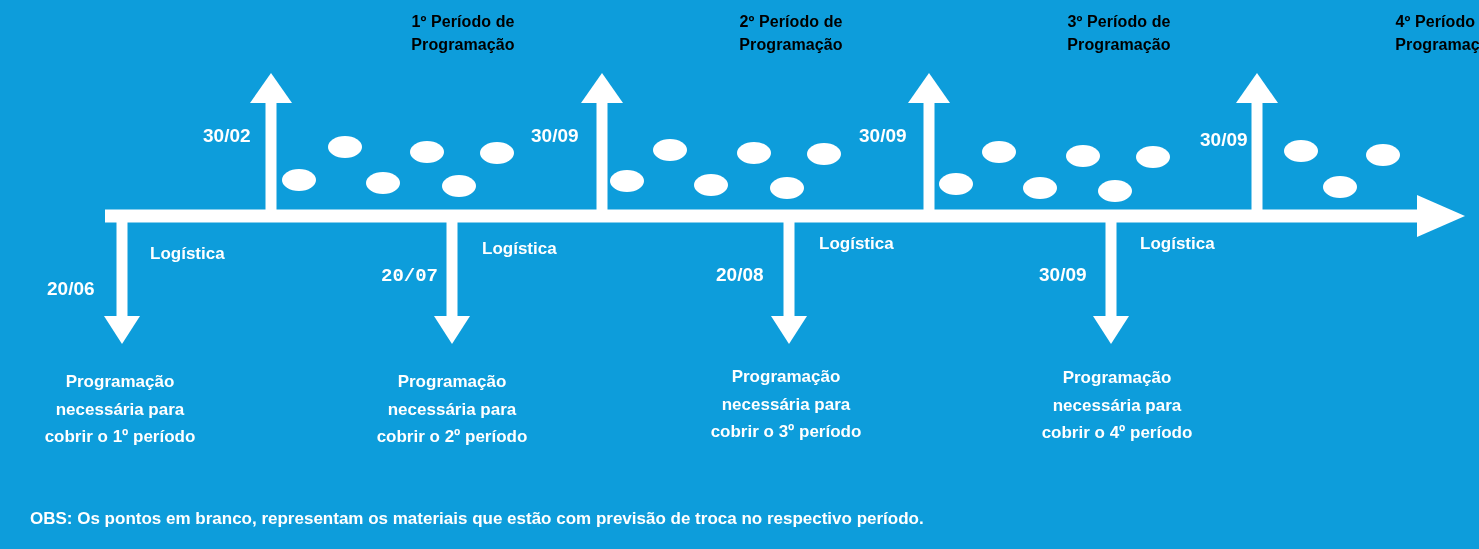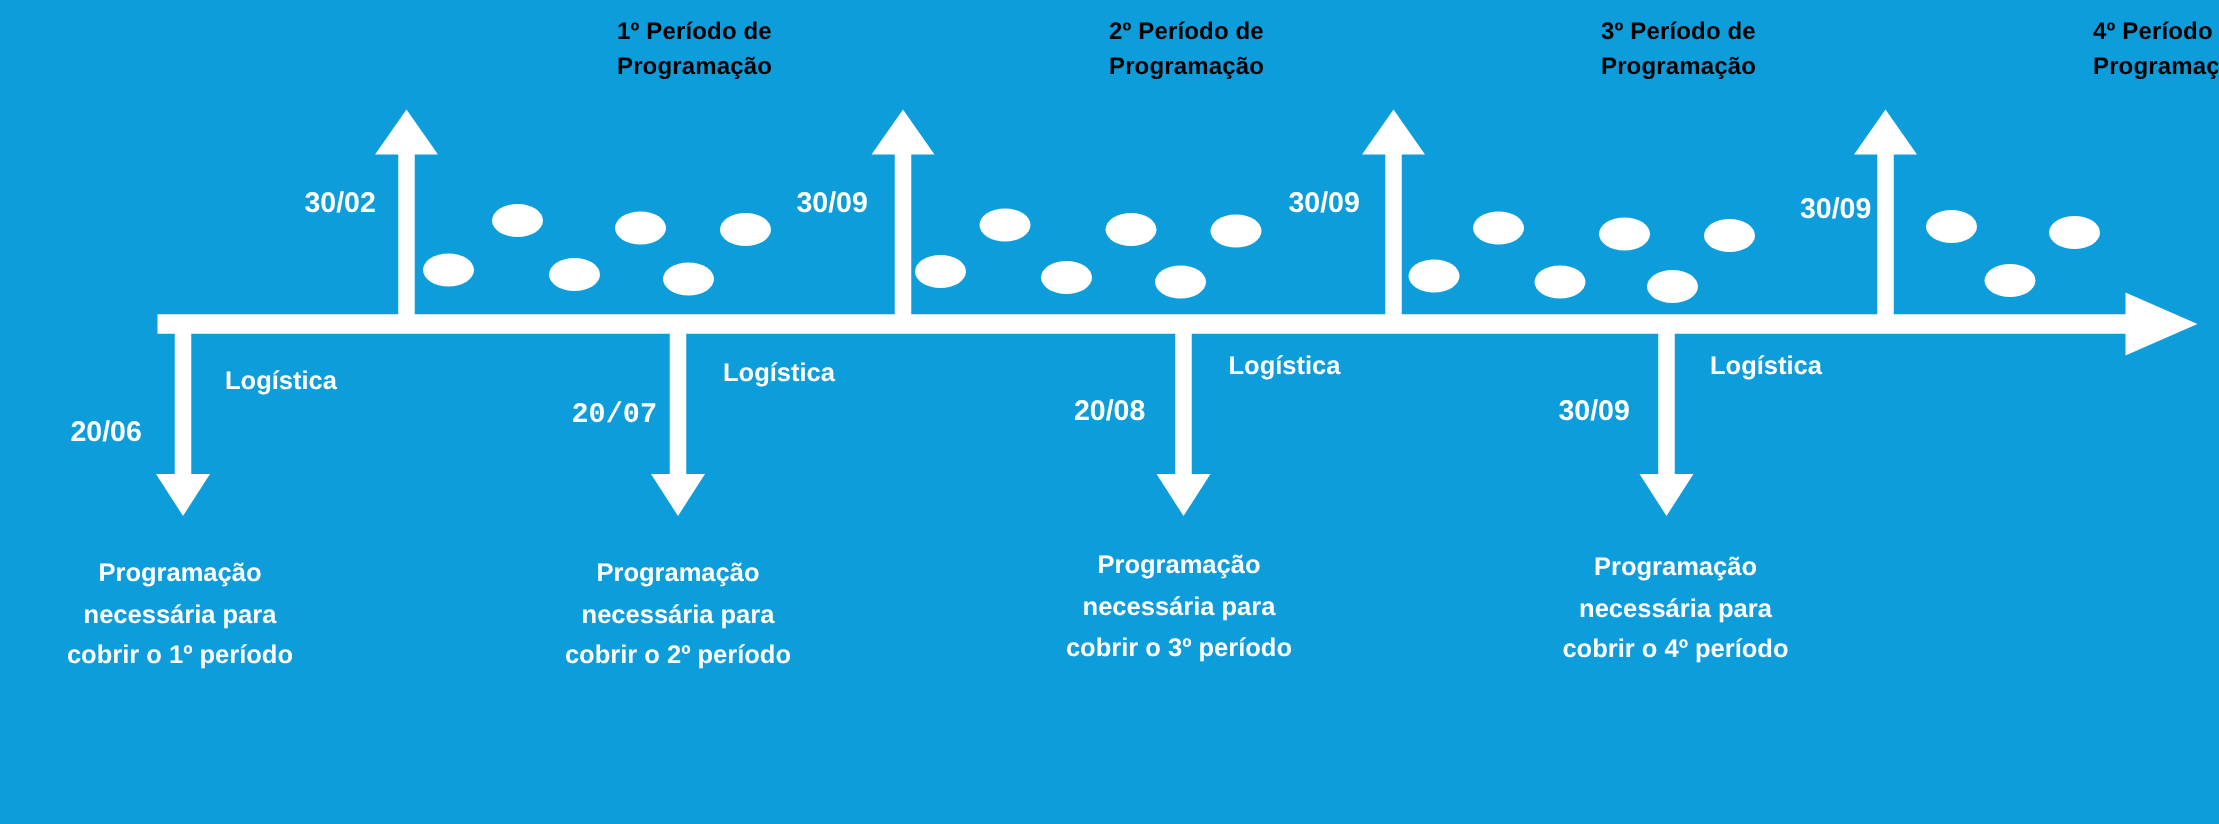--- a/index.html
+++ b/index.html
@@ -166,13 +166,14 @@
   <div class="need-block" style="left: 357px; top: 368px; width: 190px;">Programação
 necessária para
 cobrir o 2º período</div>
   <div class="need-block" style="left: 691px; top: 363px; width: 190px;">Programação
 necessária para
 cobrir o 3º período</div>
   <div class="need-block" style="left: 1022px; top: 364px; width: 190px;">Programação
 necessária para
 cobrir o 4º período</div>
 
+  <div class="obs-note" style="left: 30px; top: 509px;">OBS: Os pontos em branco, representam os materiais que estão com previsão de troca no respectivo período.</div>
 </div>
 
 </body></html>

